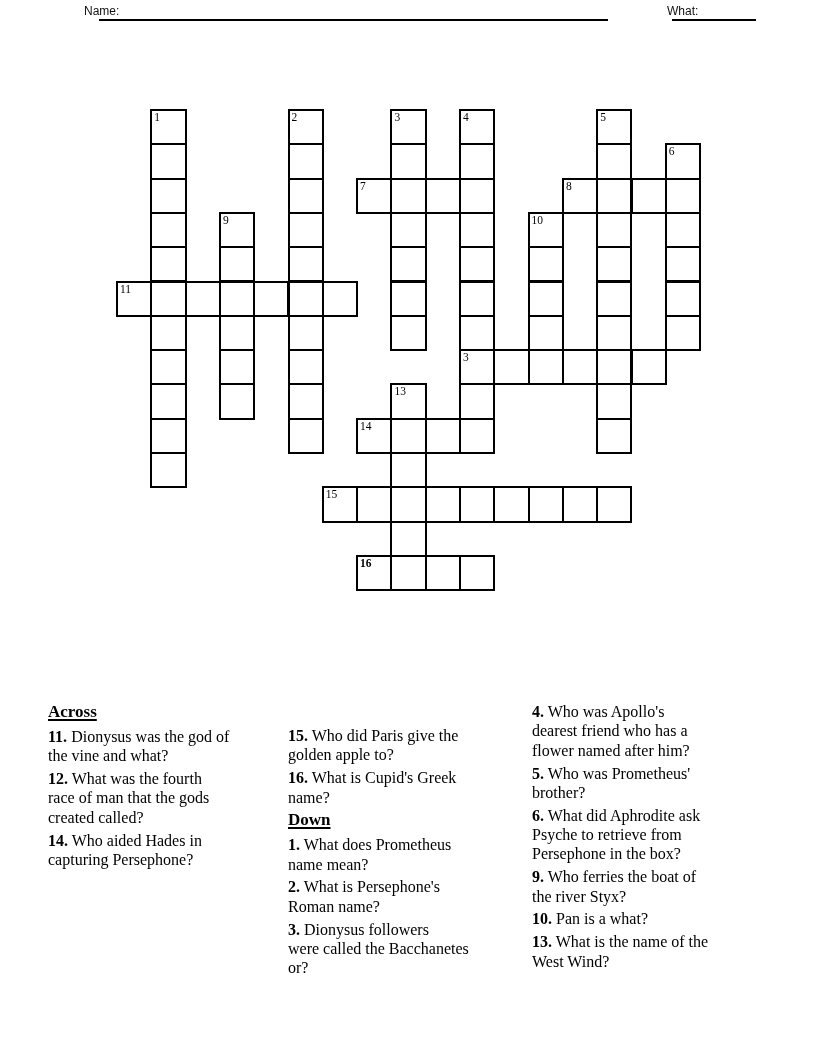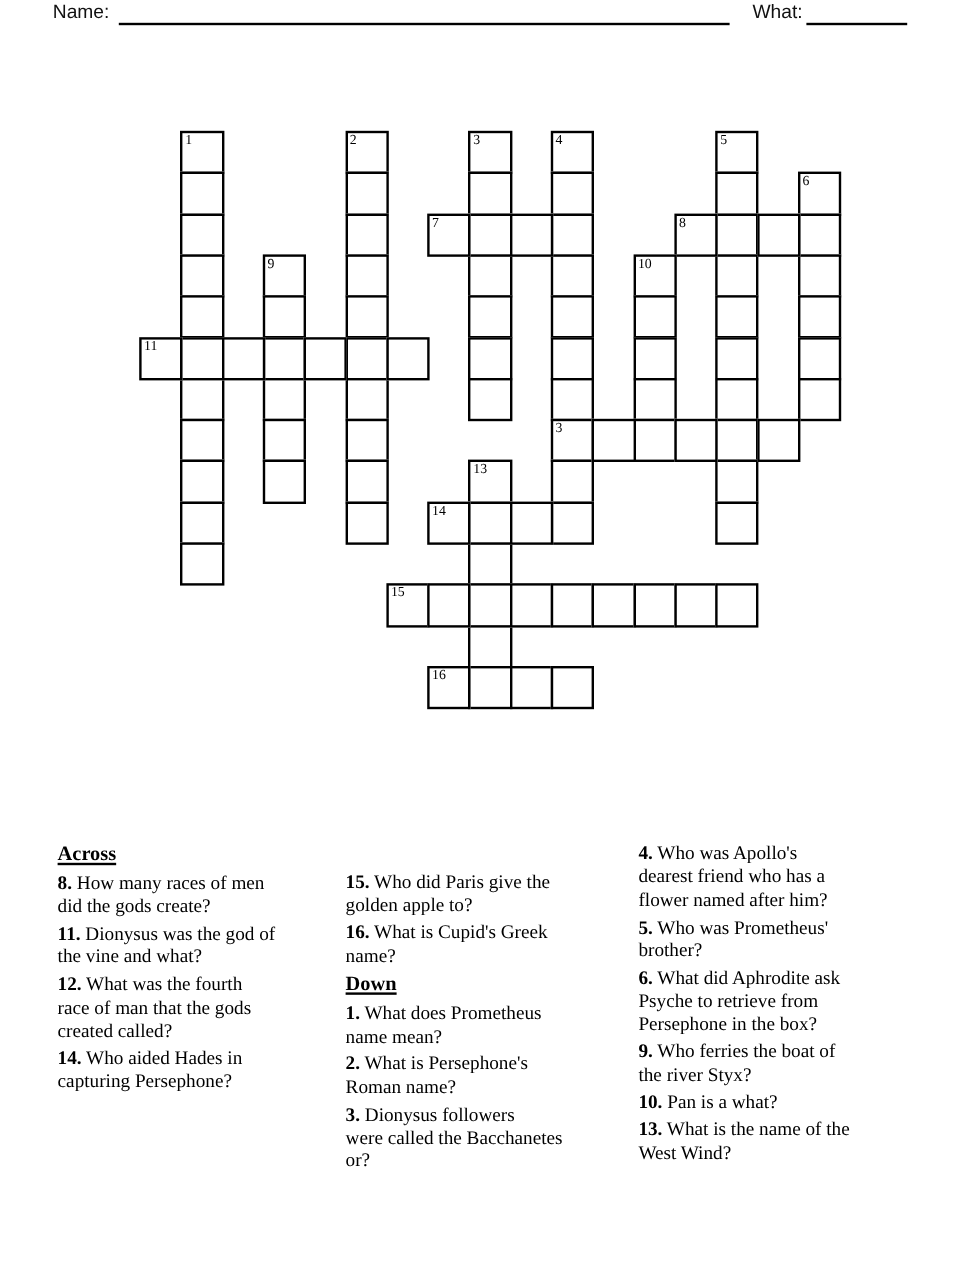--- a/index.html
+++ b/index.html
@@ -3,21 +3,21 @@
 <meta charset="utf-8">
 <style>
   html,body { margin:0; padding:0; background:#fff; }
   .page {
     position:relative; width:816px; height:1056px; background:#ffffff;
     font-family:"Liberation Serif", serif; color:#000; overflow:hidden;
   }
   
   .hlabel {
     position:absolute; top:2px;
-    font-family:"Liberation Sans", sans-serif; font-size:16px; line-height:18px; color:#111;
+    font-family:"Liberation Sans", sans-serif; font-size:12px; line-height:18px; color:#111;margin-left:40px;
   }
   .name-label { left:44px; }
   .date-label { left:627px; }
   .hline { position:absolute; top:19px; height:2px; background:#000; }
   .name-line { left:99px;  width:509px; }
   .date-line { left:672px; width:84px; }
   
   .title {
     position:absolute; top:34px; left:0; width:816px; margin:0;
     text-align:center; font-size:51px; line-height:1; font-weight:400;
@@ -179,32 +179,30 @@
       <div class="cell" style="left: 321.8px; top: 486.3px;">
         <span class="num">15</span>
       </div>
       <div class="cell" style="left: 356.1px; top: 486.3px;"></div>
       <div class="cell" style="left: 424.7px; top: 486.3px;"></div>
       <div class="cell" style="left: 459px; top: 486.3px;"></div>
       <div class="cell" style="left: 493.3px; top: 486.3px;"></div>
       <div class="cell" style="left: 527.6px; top: 486.3px;"></div>
       <div class="cell" style="left: 561.9px; top: 486.3px;"></div>
       <div class="cell" style="left: 596.2px; top: 486.3px;"></div>
-      <div class="cell" style="left: 356.1px; top: 554.9px;">
+      <div class="cell" style="left: 356.1px; top: 554.9px; font-weight: bold;">
         <span class="num">16</span>
       </div>
       <div class="cell" style="left: 424.7px; top: 554.9px;"></div>
       <div class="cell" style="left: 459px; top: 554.9px;"></div>
     </div>
 
   <div class="clues-wrap">
     <div class="cluecol col-a" id="cluecol-0">
         <div class="clue-header">Across</div>
-        <p class="clue"><b>8.</b><span class="t"> How many races of men
-did the gods create?</span></p>
         <p class="clue"><b>11.</b><span class="t"> Dionysus was the god of
 the vine and what?</span></p>
         <p class="clue"><b>12.</b><span class="t"> What was the fourth
 race of man that the gods
 created called?</span></p>
         <p class="clue"><b>14.</b><span class="t"> Who aided Hades in
 capturing Persephone?</span></p>
       </div>
     <div class="cluecol col-b" id="cluecol-1">
         <p class="clue"><b>15.</b><span class="t"> Who did Paris give the

